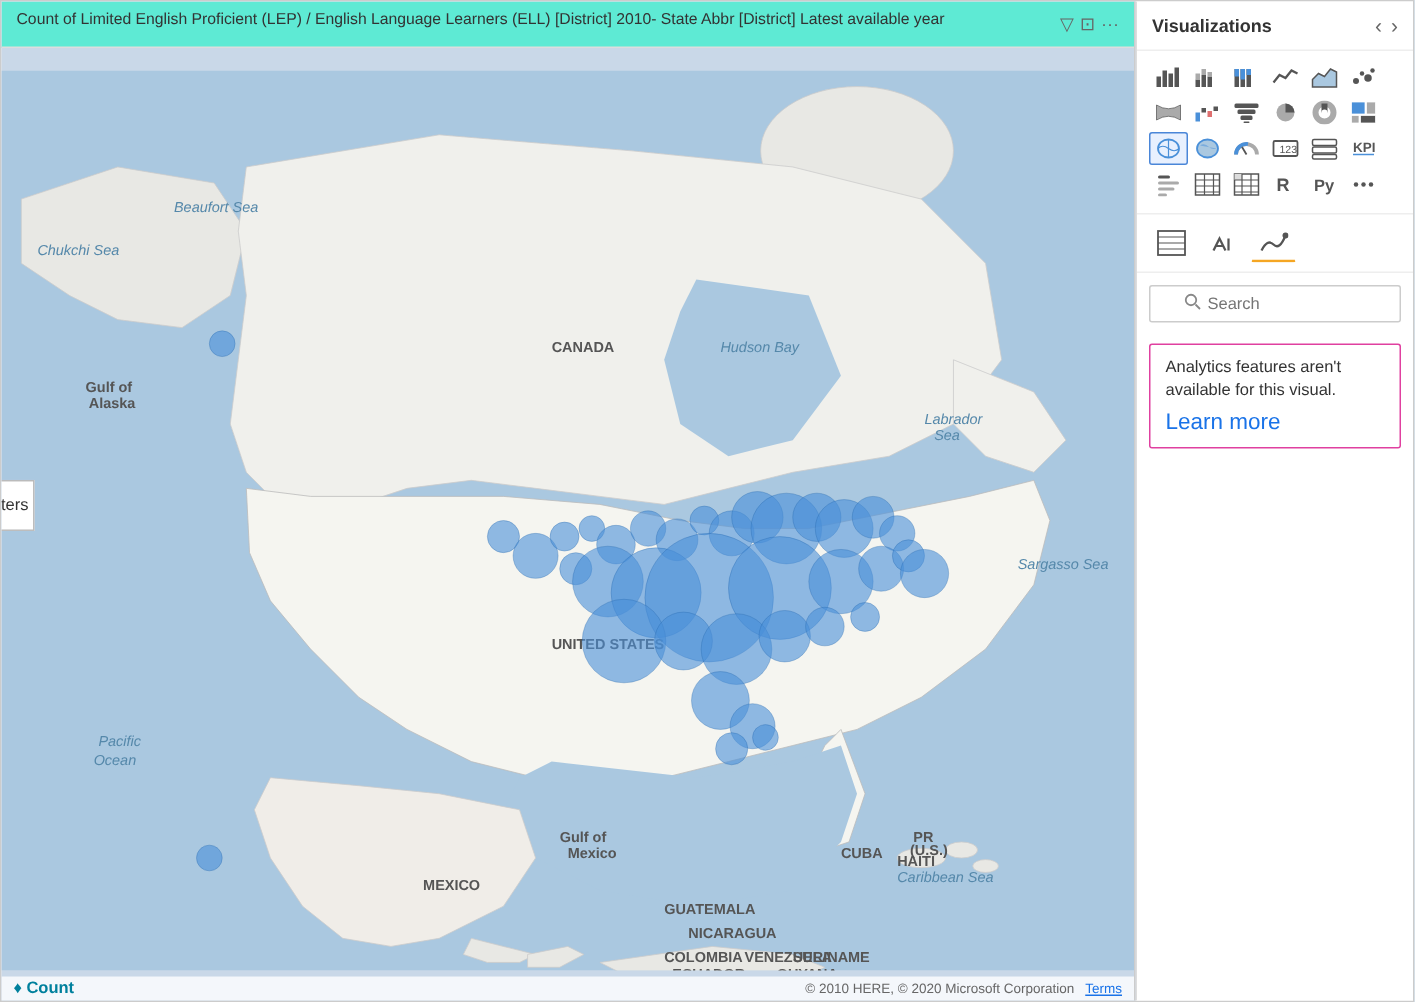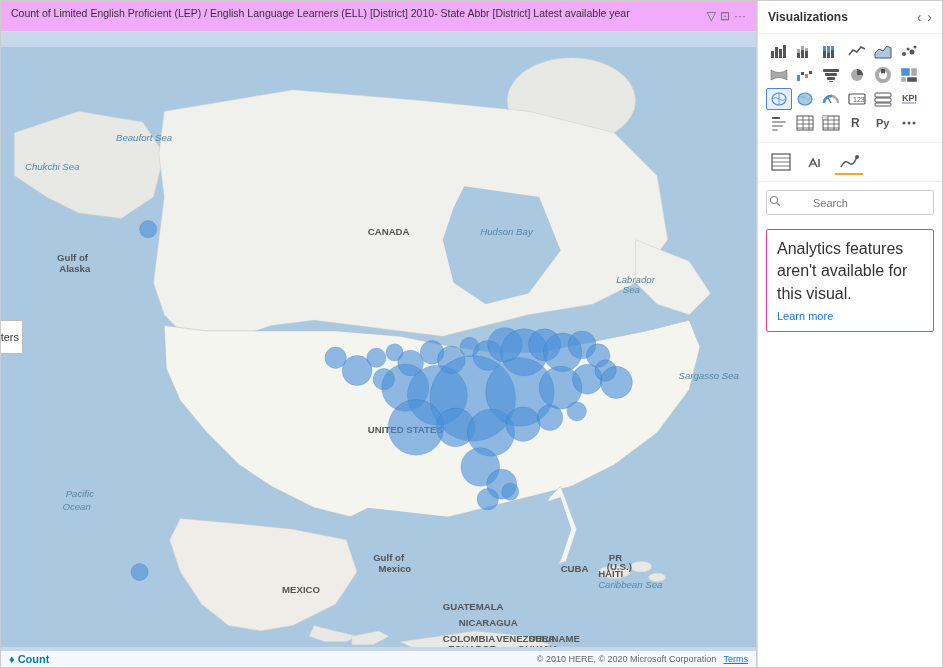--- a/index.html
+++ b/index.html
@@ -26,21 +26,21 @@
       flex: 1;
       position: relative;
       background: #c9d8e8;
       overflow: hidden;
       border-right: 1px solid #ccc;
     }
 
     .map-title {
       position: absolute;
       top: 0; left: 0; right: 0;
-      background: #f0abfc;
+      background: #5eead4;
       padding: 6px 10px;
       font-size: 11px;
       color: #333;
       line-height: 1.3;
       display: flex;
       align-items: flex-start;
       justify-content: space-between;
       z-index: 10;
       border-bottom: 1px solid #ddd;
     }
@@ -205,23 +205,22 @@
       color: #333;
     }
 
     
     .search-box {
       display: flex;
       align-items: center;
       margin: 8px 8px 6px 8px;
       border: 1px solid #ccc;
       border-radius: 2px;
-      padding: 4px 2px;
+      padding: 4px 22px;
       background: #fff;
-      gap: 28px;
     }
 
     .search-icon {
       color: #888;
       font-size: 12px;
       margin-right: 4px;
     }
 
     .search-input {
       border: none;
@@ -235,28 +234,28 @@
     
     .analytics-message {
       margin: 8px;
       border: 1.5px solid #e040a0;
       border-radius: 2px;
       padding: 8px 10px;
       background: #fff;
     }
 
     .analytics-message-text {
-      font-size: 16px;
+      font-size: 11px;
       color: #333;
       line-height: 1.4;
       margin-bottom: 4px;
     }
 
     .analytics-learn-more {
-      font-size: 11px;
+      font-size: 15px;
       color: #1a73e8;
       cursor: pointer;
       text-decoration: none;
     }
 
     
     .ocean { fill: #aac8e0; }
     .land { fill: #e8e8e4; stroke: #ccc; stroke-width: 0.5; }
     .canada { fill: #f0f0ec; stroke: #ccc; stroke-width: 0.5; }
     .us { fill: #f5f5f0; stroke: #bbb; stroke-width: 0.5; }

